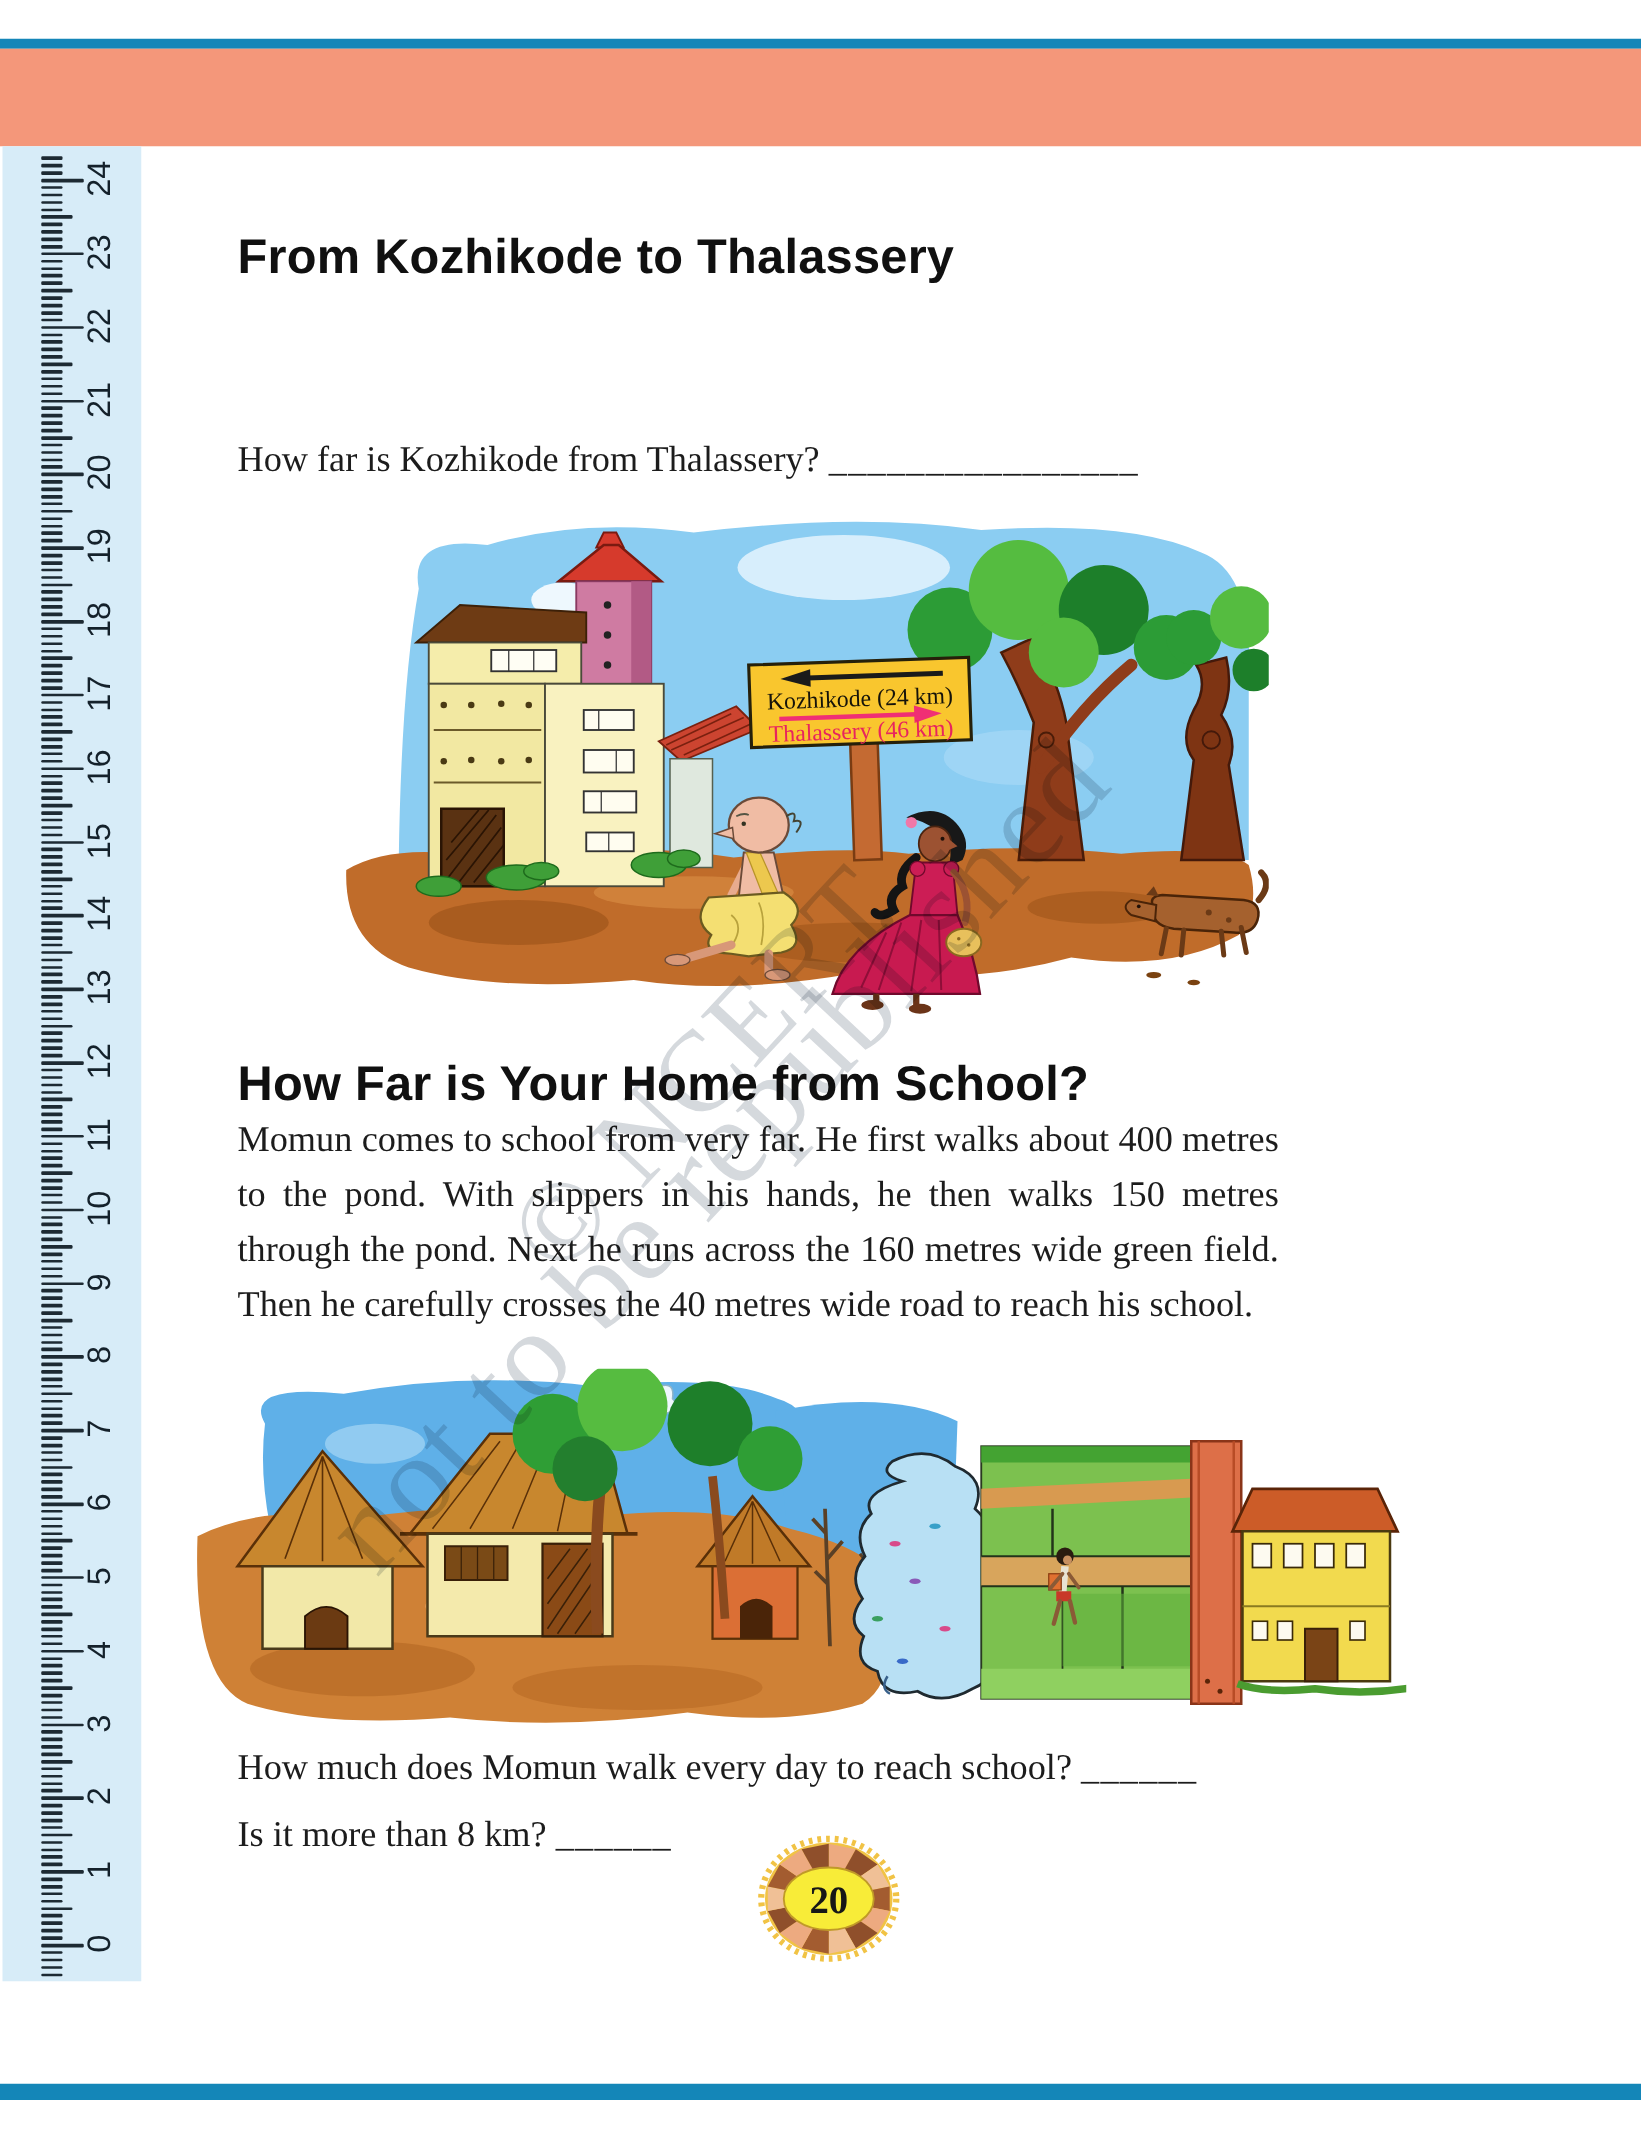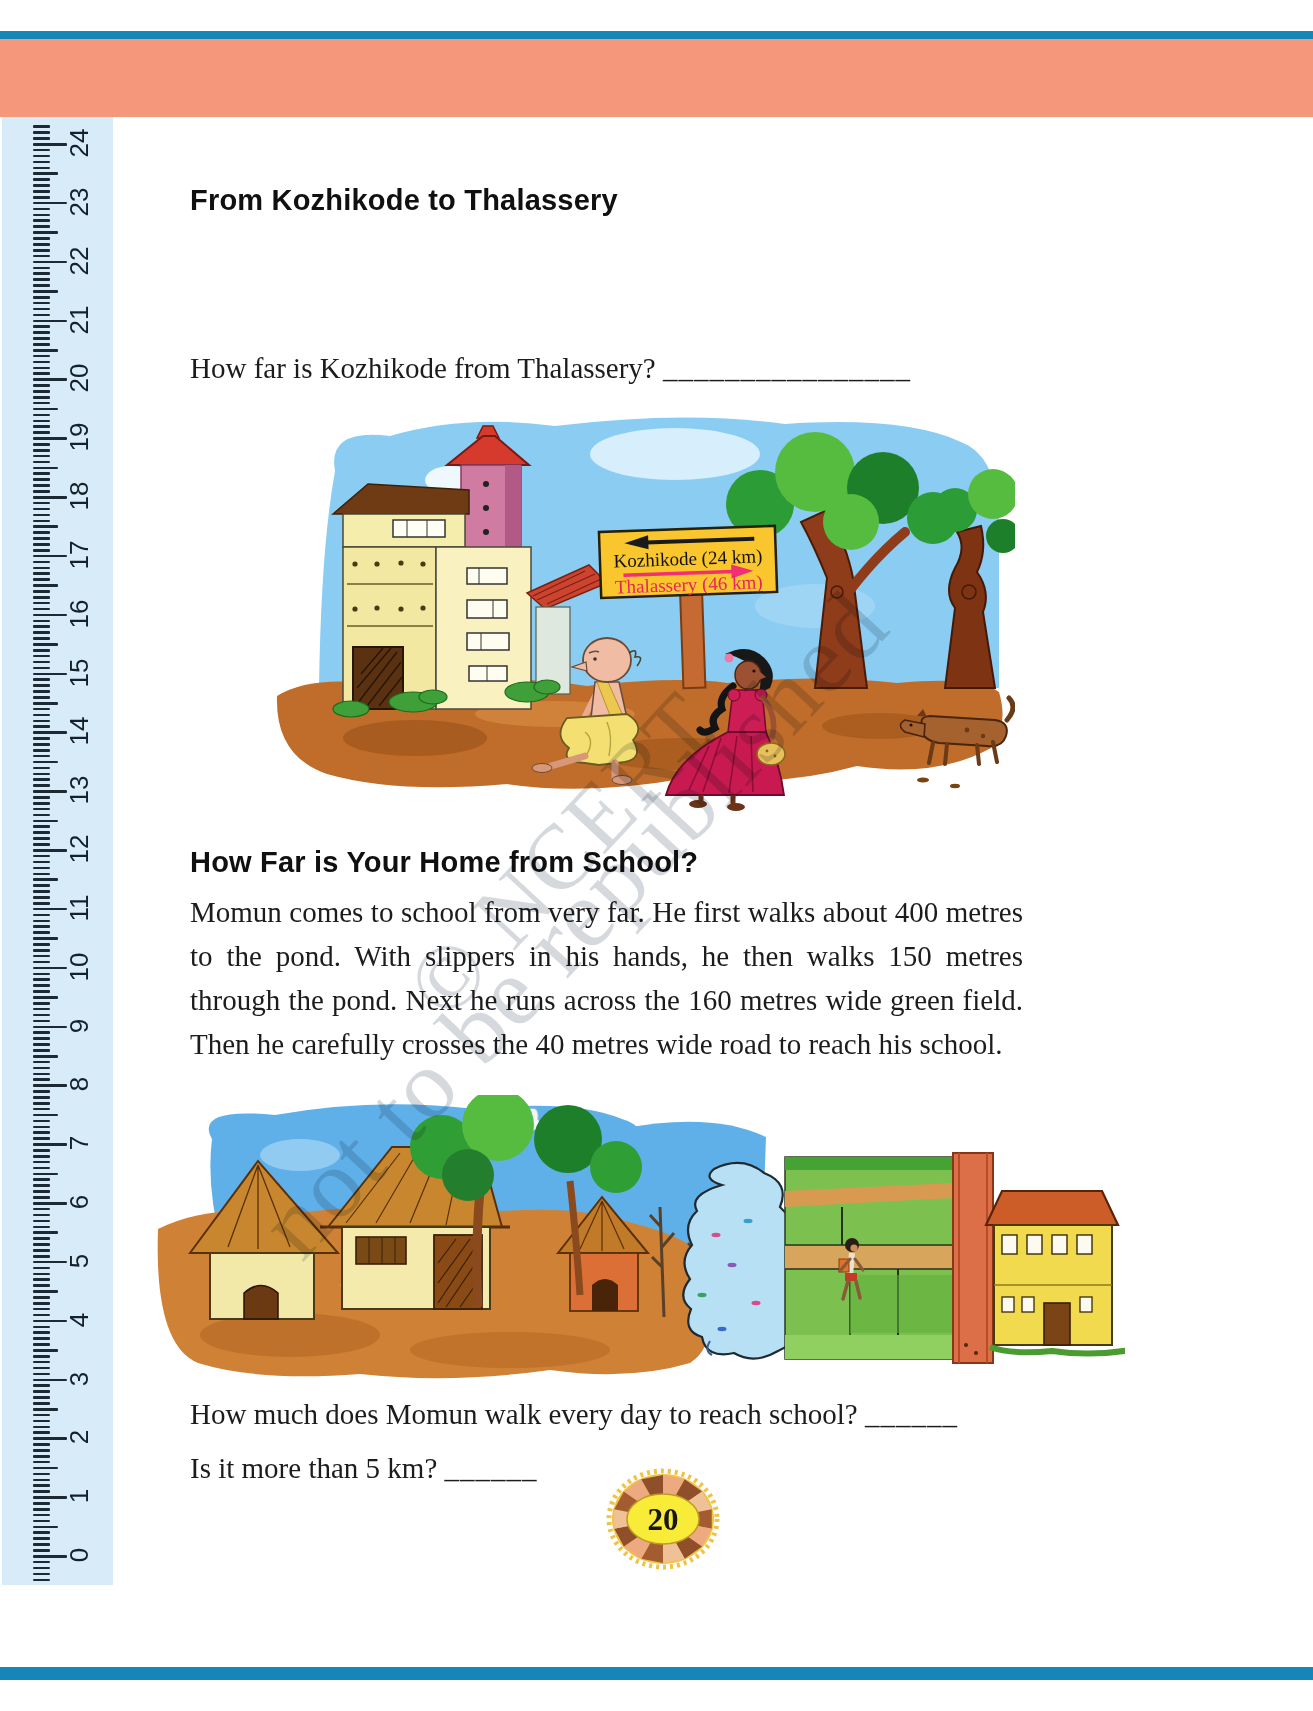--- a/index.html
+++ b/index.html
@@ -17,21 +17,21 @@
   .tick{position:absolute;left:31px;height:2.6px;background:#1d2a33;border-radius:1px;}
   .tick.long{width:34px;}
   .tick.mid{width:25px;}
   .tick.short{width:17px;}
   .rlabel{position:absolute;left:62px;width:30px;height:30px;line-height:30px;text-align:center;
           transform:rotate(-90deg);font-family:"Liberation Sans","DejaVu Sans",sans-serif;
           font-size:26px;color:#14212b;}
   
   .heading{position:absolute;left:190px;width:840px;margin:0;
            font-family:"Liberation Sans","DejaVu Sans",sans-serif;font-weight:700;
-           font-size:29px;color:#101010;letter-spacing:0.2px;}
+           font-size:39px;color:#101010;letter-spacing:0.2px;}
   .h1{top:184px;}
   .h2{top:846px;}
   .para{position:absolute;left:190px;width:833px;margin:0;font-size:29px;line-height:44px;
         text-align:justify;color:#1c1c1c;}
   .p1{top:226px;}
   .p2{top:890px;}
   .question{position:absolute;left:190px;width:880px;margin:0;font-size:29px;color:#1c1c1c;white-space:nowrap;}
   .q1{top:352px;}
   .q2{top:1398px;}
   .q3{top:1452px;}
@@ -581,21 +581,21 @@
       <rect x="927" y="140" width="15" height="19" fill="#fdfaf0" stroke="#3a2a08" stroke-width="1.4"></rect>
       <rect x="852" y="202" width="12" height="15" fill="#fdfaf0" stroke="#3a2a08" stroke-width="1.3"></rect>
       <rect x="872" y="202" width="12" height="15" fill="#fdfaf0" stroke="#3a2a08" stroke-width="1.3"></rect>
       <rect x="930" y="202" width="12" height="15" fill="#fdfaf0" stroke="#3a2a08" stroke-width="1.3"></rect>
       <rect x="894" y="208" width="26" height="42" fill="#7a4416" stroke="#3a2008" stroke-width="1.6"></rect>
       <path d="M840,252 q22,8 62,4 q42,6 84,-2" stroke="#4a9c30" stroke-width="6" fill="none"></path>
     </g>
   </svg>
 
   <p class="question q2"><span>How much does Momun walk every day to reach school?</span> <span class="blank">______</span></p>
-  <p class="question q3"><span>Is it more than 5 km?</span> <span class="blank">______</span></p>
+  <p class="question q3"><span>Is it more than 8 km?</span> <span class="blank">______</span></p>
 
   <svg class="badge" viewBox="0 0 130 116">
     <ellipse cx="65" cy="57" rx="54" ry="48" fill="none" stroke="#f1c345" stroke-width="5" stroke-dasharray="3 4"></ellipse>
     <ellipse cx="65" cy="57" rx="51" ry="45" fill="#f1c345"></ellipse>
     <g>
         <path d="M65,35.4 L65,13 L86.69418695587791,17.357369812293555 L75.4132097388214,37.539072453307746 Z" fill="#edaa80"></path>
         <path d="M75.4132097388214,37.539072453307746 L86.69418695587791,17.357369812293555 L104.0915741234015,29.566448718215728 L83.76395557923271,43.53262027985136 Z" fill="#8f4f2b"></path>
         <path d="M83.76395557923271,43.53262027985136 L104.0915741234015,29.566448718215728 L113.74639560909118,47.20907890592217 L88.39826989236377,52.19354782654361 Z" fill="#f0c096"></path>
         <path d="M88.39826989236377,52.19354782654361 L113.74639560909118,47.20907890592217 L113.74639560909118,66.79092109407783 L88.39826989236377,61.80645217345639 Z" fill="#a35c30"></path>
         <path d="M88.39826989236377,61.80645217345639 L113.74639560909118,66.79092109407783 L104.0915741234015,84.43355128178428 L83.76395557923271,70.46737972014864 Z" fill="#edaa80"></path>

